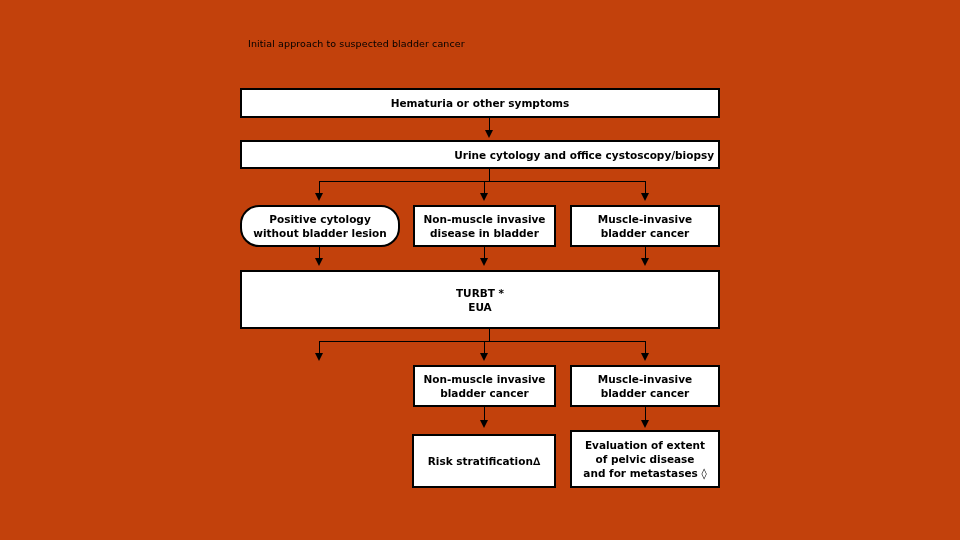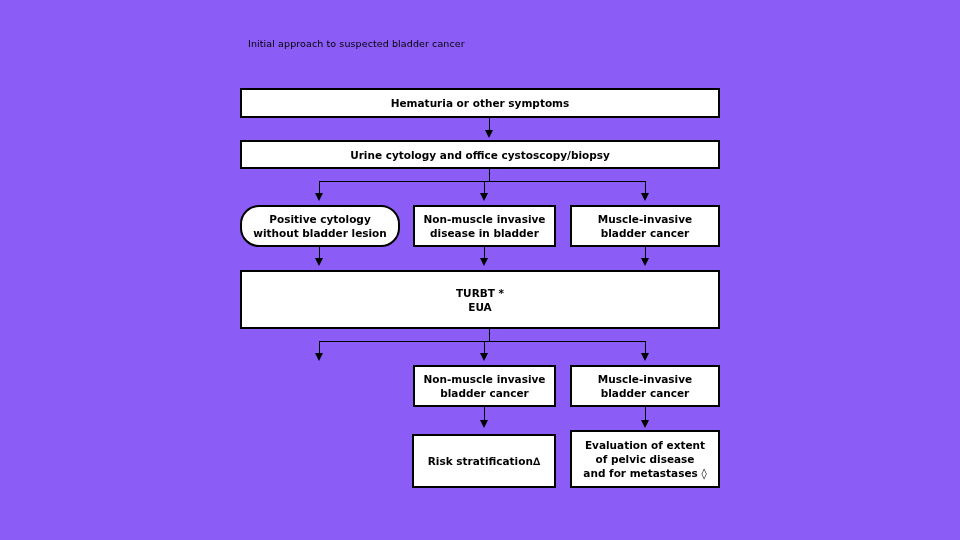--- a/index.html
+++ b/index.html
@@ -11,21 +11,21 @@
     width: 960px;
     height: 540px;
     overflow: hidden;
     font-family: "DejaVu Sans", sans-serif;
     color: #000000;
   }
   #canvas {
     position: relative;
     width: 960px;
     height: 540px;
-    background: #8b5cf6;
+    background: #c2410c;
   }
   .title {
     position: absolute;
     left: 248px;
     top: 38px;
     font-size: 9.5px;
     font-weight: 400;
     letter-spacing: 0.1px;
     color: #000;
     white-space: nowrap;
@@ -79,21 +79,21 @@
 
   <div class="title">Initial approach to suspected bladder cancer</div>
 
   <div class="node" style="left:240px; top:88px; width:480px; height:30px;">
     <span class="line">Hematuria or other symptoms</span>
   </div>
 
   <div class="vline" style="left:489px; top:118px; height:14px;"></div>
   <div class="arrowhead" style="left:485px; top:130px;"></div>
 
-  <div class="node" style="left:240px; top:140px; width:480px; height:29px;">
+  <div class="node" style="left:240px; top:140px; width:480px; height:29px;align-items:flex-end;">
     <span class="line">Urine cytology and office cystoscopy/biopsy</span>
   </div>
 
   <div class="vline" style="left:489px; top:169px; height:12px;"></div>
   <div class="hline" style="left:319px; top:181px; width:326px;"></div>
   <div class="vline" style="left:319px; top:181px; height:14px;"></div>
   <div class="arrowhead" style="left:315px; top:193px;"></div>
   <div class="vline" style="left:484px; top:181px; height:14px;"></div>
   <div class="arrowhead" style="left:480px; top:193px;"></div>
   <div class="vline" style="left:645px; top:181px; height:14px;"></div>

